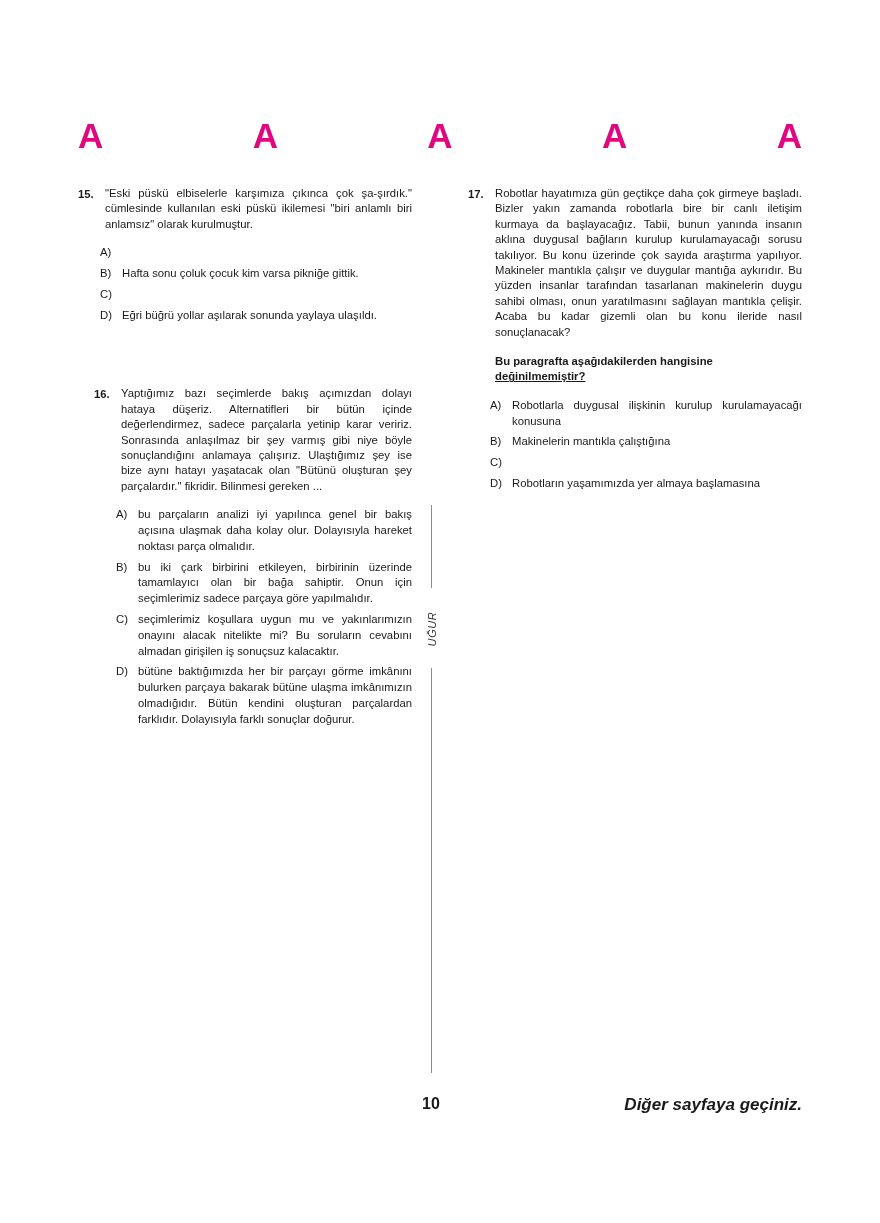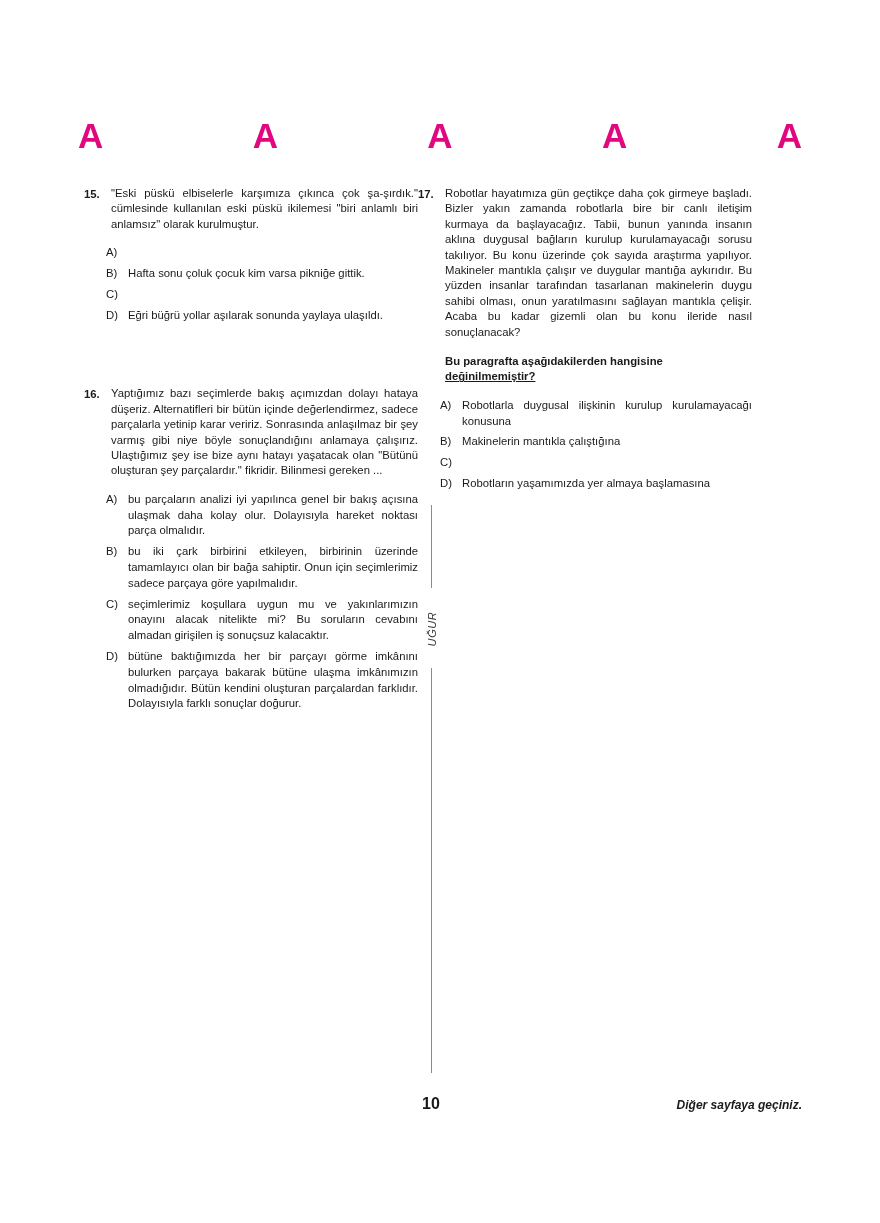--- a/index.html
+++ b/index.html
@@ -35,32 +35,32 @@
     font-weight: bold;
     color: #e1077e;
     line-height: 1;
     letter-spacing: 0;
   }
 
   
   .columns {
     position: absolute;
     top: 186px;
-    left: 84px;
+    left: 78px;
     width: 724px;
     height: 890px;
     display: flex;
-    justify-content: flex-start;
+    justify-content: space-between;
   }
   .col {
     width: 334px;
   }
 
   .qblock { margin-bottom: 0; }
-  .qblock + .qblock { margin-top: 34px; }
+  .qblock + .qblock { margin-top: 34px; margin-left: 16px; }
 
   .q-head {
     display: flex;
     align-items: flex-start;
   }
   .q-num {
     font-size: 11.3px;
     font-weight: bold;
     width: 27px;
     flex: 0 0 27px;
@@ -167,21 +167,21 @@
     left: 344px;
     top: 0;
     font-size: 16px;
     font-weight: bold;
     line-height: 16px;
   }
   .footer-note {
     position: absolute;
     right: 0;
     top: 1px;
-    font-size: 12px;
+    font-size: 17px;
     font-weight: bold;
     font-style: italic;
     line-height: 16px;
     color: #1a1a1a;
   }
 </style>
 </head>
 <body>
 
 <div class="page">

